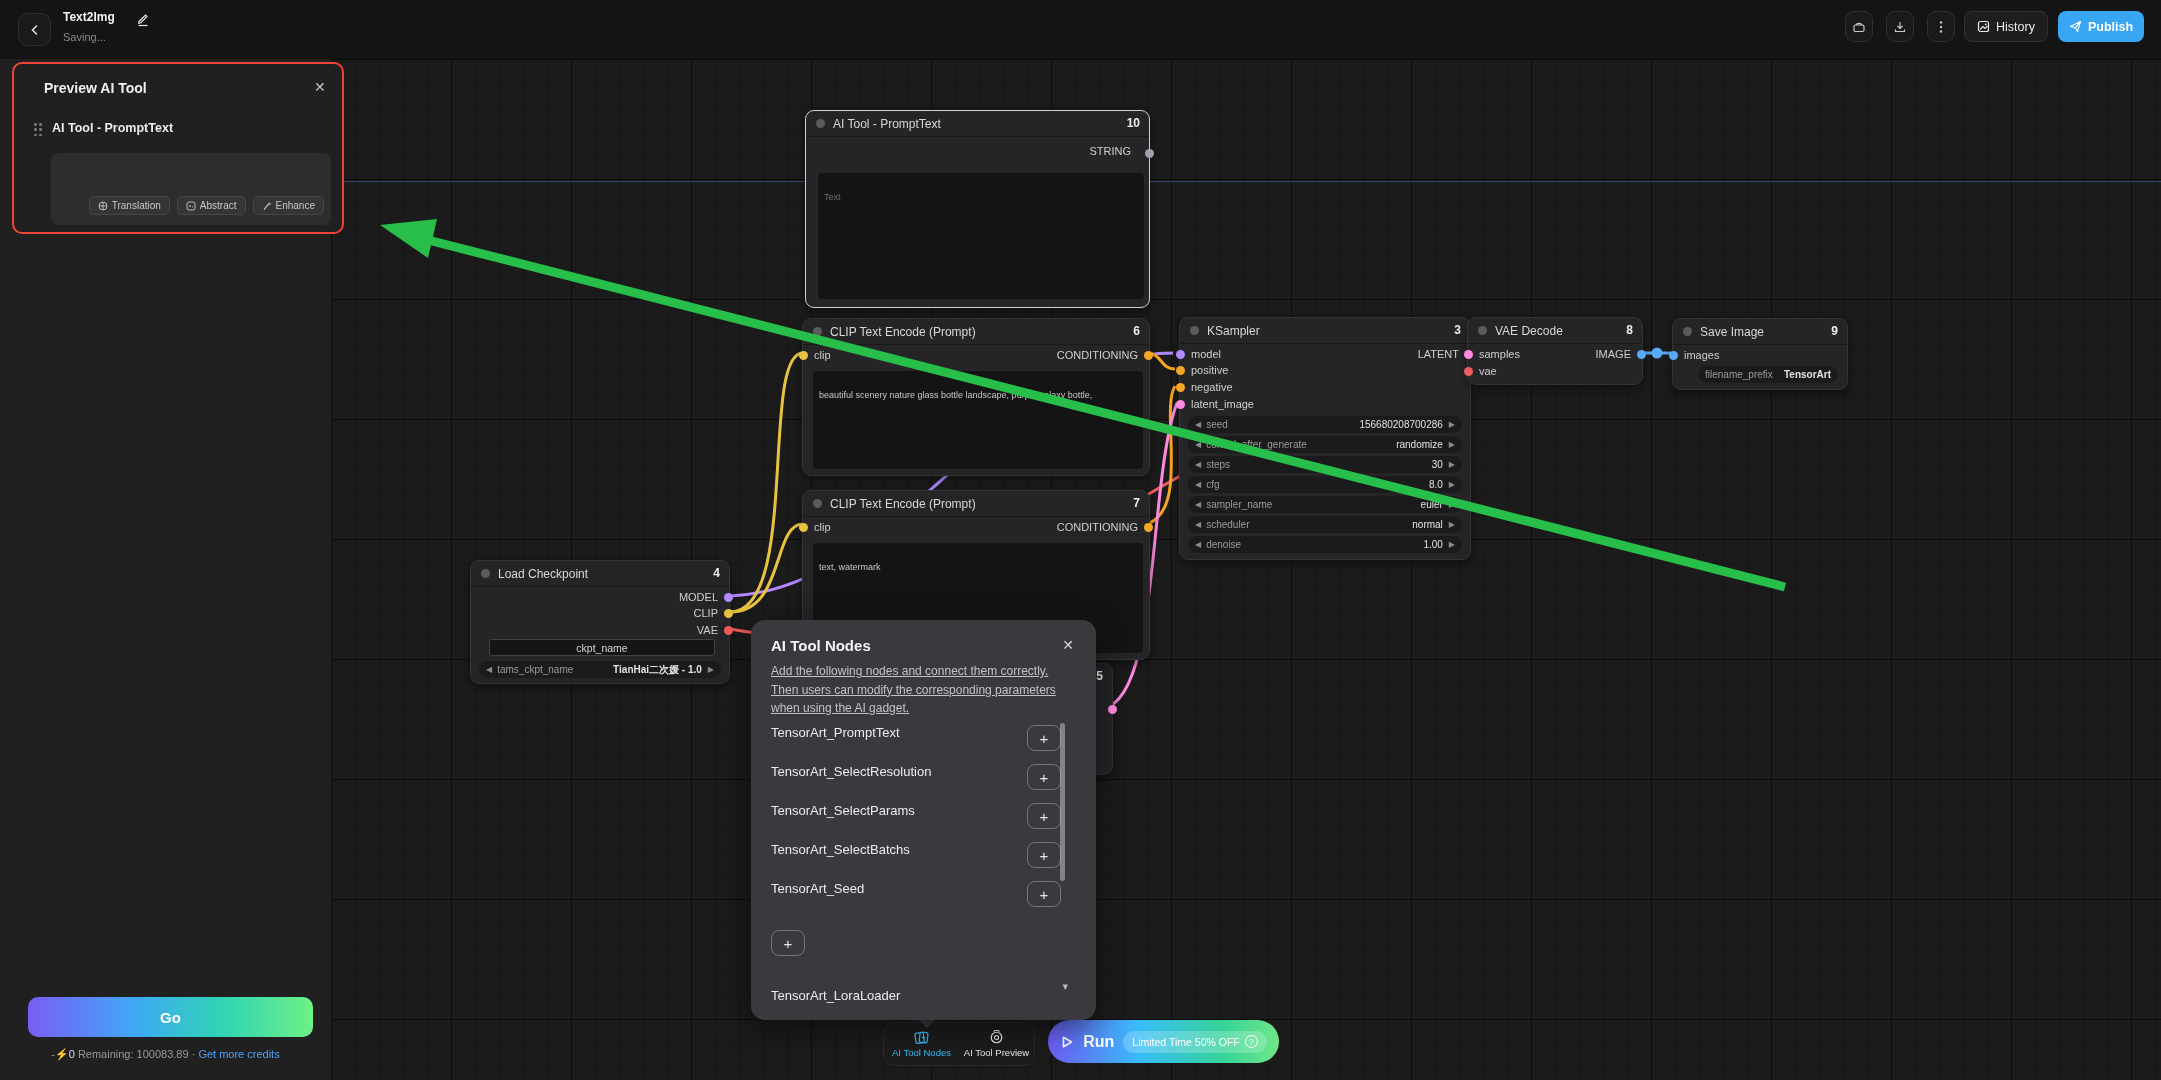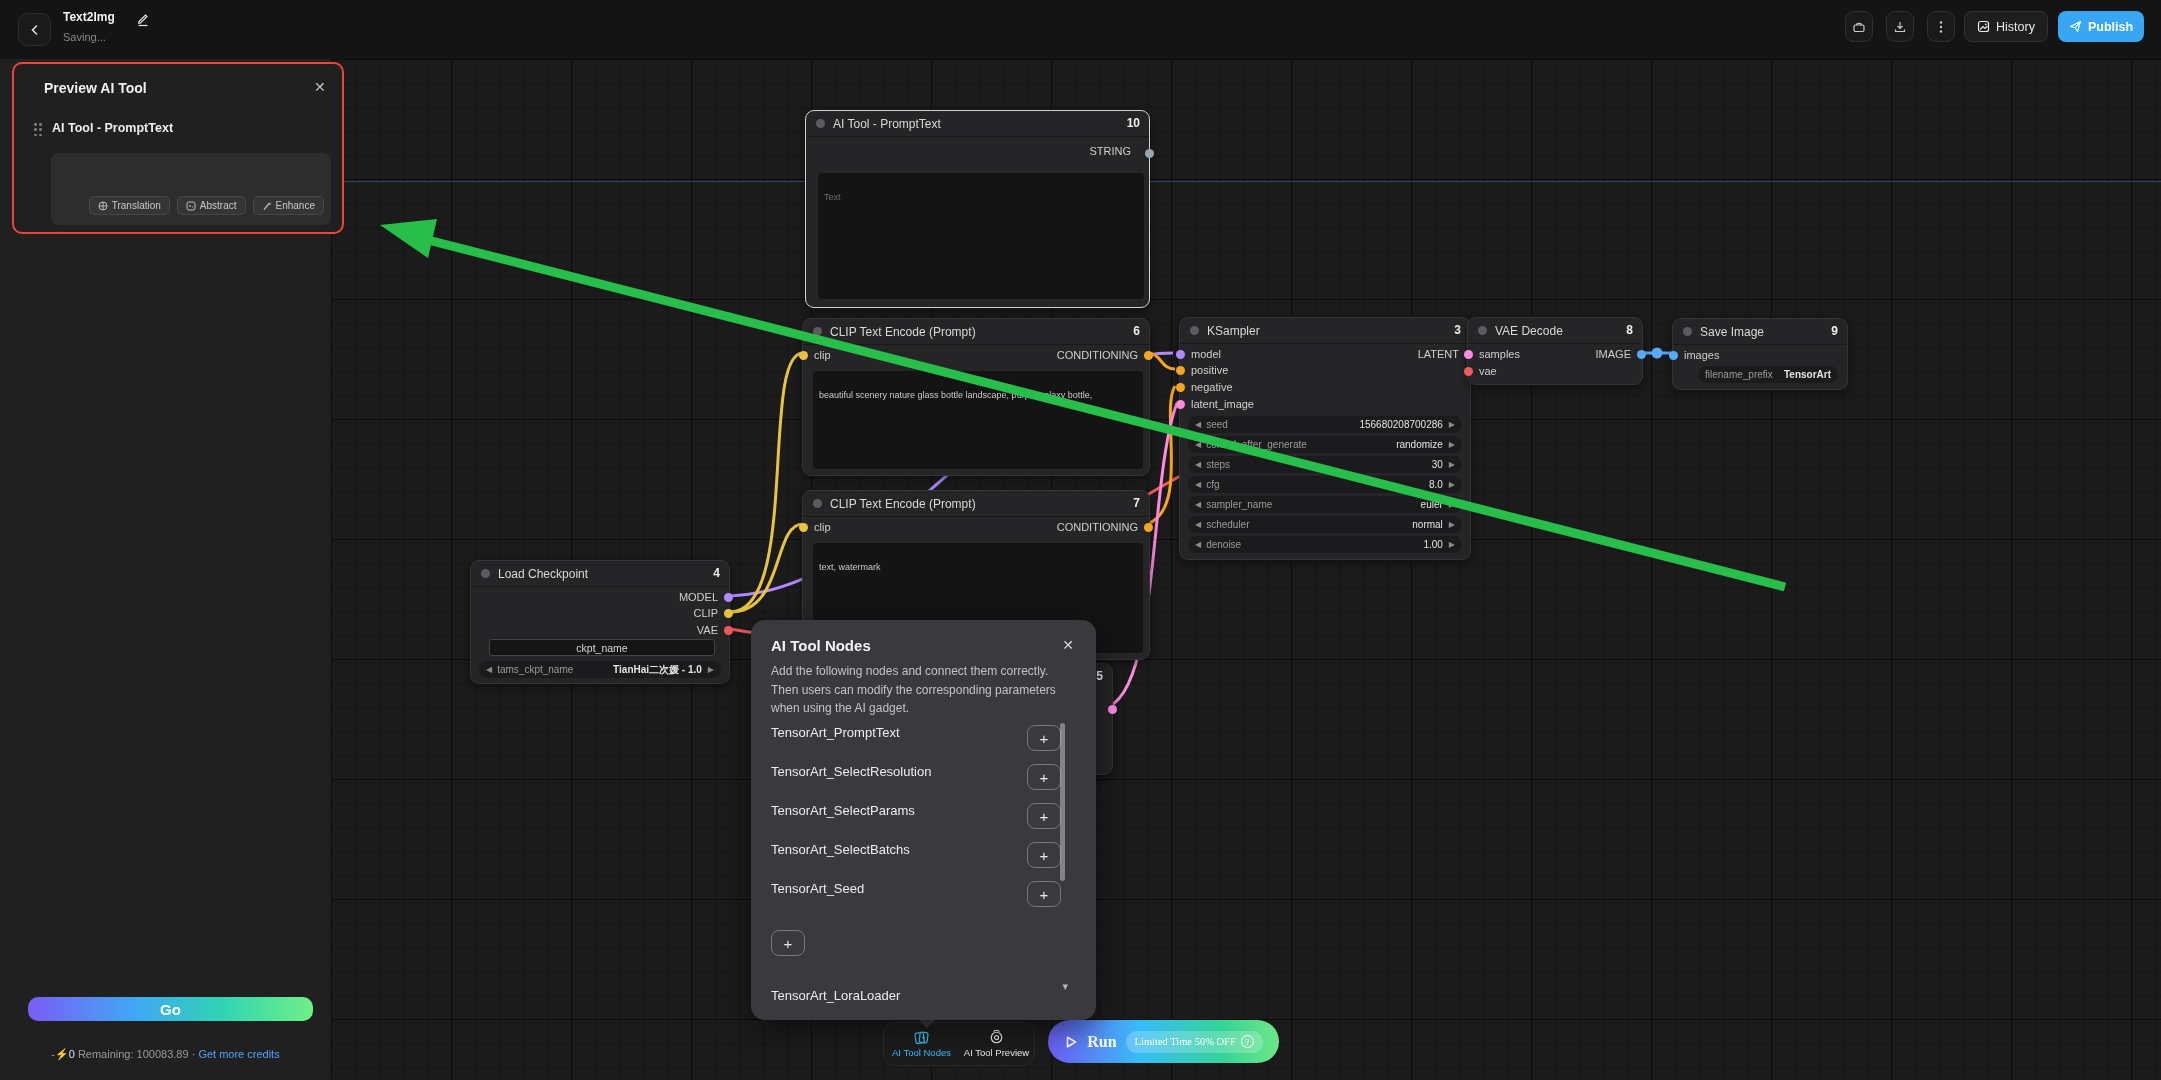--- a/index.html
+++ b/index.html
@@ -28,21 +28,21 @@
   #panel-close { position:absolute; left:300px; top:15px; font-size:14px; color:#c0c0c0; cursor:pointer; }
   .drag-handle { position:absolute; left:20px; top:59px; width:9px; height:14px;
     display:grid; grid-template-columns:3px 3px; gap:2px; }
   .drag-handle i { width:2.5px; height:2.5px; border-radius:50%; background:#7a7a7a; }
   #prompt-node-label { position:absolute; left:38px; top:57px; font-size:12.5px; font-weight:bold; color:#ededed; }
   #sidebar-textarea { position:absolute; left:37px; top:89px; width:280px; height:72px; background:#2d2d2e;
     border:none; border-radius:8px; resize:none; color:#ddd; font-family:"Liberation Sans",sans-serif; font-size:11px; padding:6px 8px; }
   #chips { position:absolute; left:37px; top:132px; width:280px; display:flex; justify-content:flex-end; gap:7px; padding-right:7px; }
   .chip { height:19px; background:#353537; border:1px solid #47474a; border-radius:5px; color:#c9c9c9;
     font-size:10px; display:flex; align-items:center; gap:4px; padding:0 8px; cursor:pointer; }
-  #go-btn { position:absolute; left:28px; top:938px; width:285px; height:24px; border-radius:10px; border:none;
+  #go-btn { position:absolute; left:28px; top:938px; width:285px; height:40px; border-radius:10px; border:none;
     background:linear-gradient(90deg,#7a5df6 0%,#3fa9f5 38%,#2fd4b4 68%,#6ff087 100%);
     color:#fff; font-size:15px; font-weight:bold; cursor:pointer; font-family:"Liberation Sans",sans-serif; }
   #credits { position:absolute; left:0; top:989px; width:331px; text-align:center; font-size:11px; color:#9a9a9a; }
   #credits .bolt { color:#4da3ff; }
   #credits .num { color:#cfe2ff; }
   #credits a { color:#4da3ff; text-decoration:none; cursor:pointer; }
 
   
   #canvas { position:absolute; left:331px; top:59px; right:0; bottom:0; z-index:5; background-color:#1b1b1c;
     background-image:
@@ -80,41 +80,41 @@
   .widget-box { position:absolute; height:17px; background:#151516; border:1px solid #434345; border-radius:3px;
     display:flex; align-items:center; justify-content:center; font-size:10.5px; color:#d8d8d8; }
 
   
   #modal { position:absolute; left:751px; top:620px; width:345px; height:400px; background:#3a3a3e;
     border-radius:14px; z-index:50; box-shadow:0 8px 30px rgba(0,0,0,0.5); overflow:hidden; }
   #modal-notch { position:absolute; left:920px; top:1011px; width:14px; height:14px; background:#3a3a3e;
     transform:rotate(45deg); z-index:49; }
   #modal h3 { position:absolute; left:20px; top:17px; font-size:15px; color:#f4f4f6; }
   #modal-close { position:absolute; right:22px; top:17px; font-size:14px; color:#d5d5d8; cursor:pointer; }
-  #modal p { position:absolute; left:20px; top:42px; width:302px; font-size:12px; color:#c3c3c7; line-height:1.55; }
+  #modal p { position:absolute; left:20px; top:42px; width:302px; font-size:12px; color:#c3c3c7; line-height:1.55;text-decoration:underline; }
   .mod-item { position:absolute; left:20px; width:290px; display:flex; align-items:flex-start; justify-content:space-between; }
   .mod-name { font-size:13px; color:#ececf0; }
   .mod-desc { font-size:11px; color:#9a9a9e; line-height:1.5; width:215px; margin-top:5px; }
   .add-btn { width:34px; height:26px; border:1px solid #77777b; border-radius:8px; background:transparent;
     color:#e8e8ea; font-size:15px; line-height:1; cursor:pointer; flex:0 0 auto; }
   #mod-scroll { position:absolute; right:31px; top:103px; width:5px; height:158px; border-radius:3px;
     background:rgba(190,190,196,0.55); }
   #mod-chevron { position:absolute; right:28px; top:360px; color:#b8b8bc; font-size:11px; }
 
   
   #tabbar { position:absolute; left:883px; top:1022px; width:152px; height:44px; background:#1c1c1d;
     border:1px solid #2a2a2b; border-radius:12px; z-index:45; display:flex; }
   .tab { flex:1; display:flex; flex-direction:column; align-items:center; justify-content:center; gap:2px;
     font-size:9.5px; cursor:pointer; }
   .tab.active { color:#38bdf8; }
   .tab.inactive { color:#e8e8e8; }
   #run-btn { position:absolute; left:1048px; top:1020px; width:231px; height:43px; border:none; border-radius:22px;
     background:linear-gradient(90deg,#6d5df6 0%,#38bdf8 40%,#34d399 75%,#6ee787 100%); z-index:45;
     display:flex; align-items:center; justify-content:center; gap:9px; color:#fff; cursor:pointer;
-    font-family:Liberation Serif, serif; }
+    font-family:Liberation Sans, sans-serif; }
   #run-btn .run-label { font-size:16px; font-weight:bold; }
   #run-btn .promo { background:rgba(255,255,255,0.22); border-radius:11px; height:22px; padding:0 9px;
     font-size:10.5px; display:flex; align-items:center; gap:5px; }
   .qmark { width:13px; height:13px; border:1px solid #fff; border-radius:50%; font-size:9px;
     display:inline-flex; align-items:center; justify-content:center; }
   svg.ic { display:block; }
 </style>
 </head>
 <body>
 

